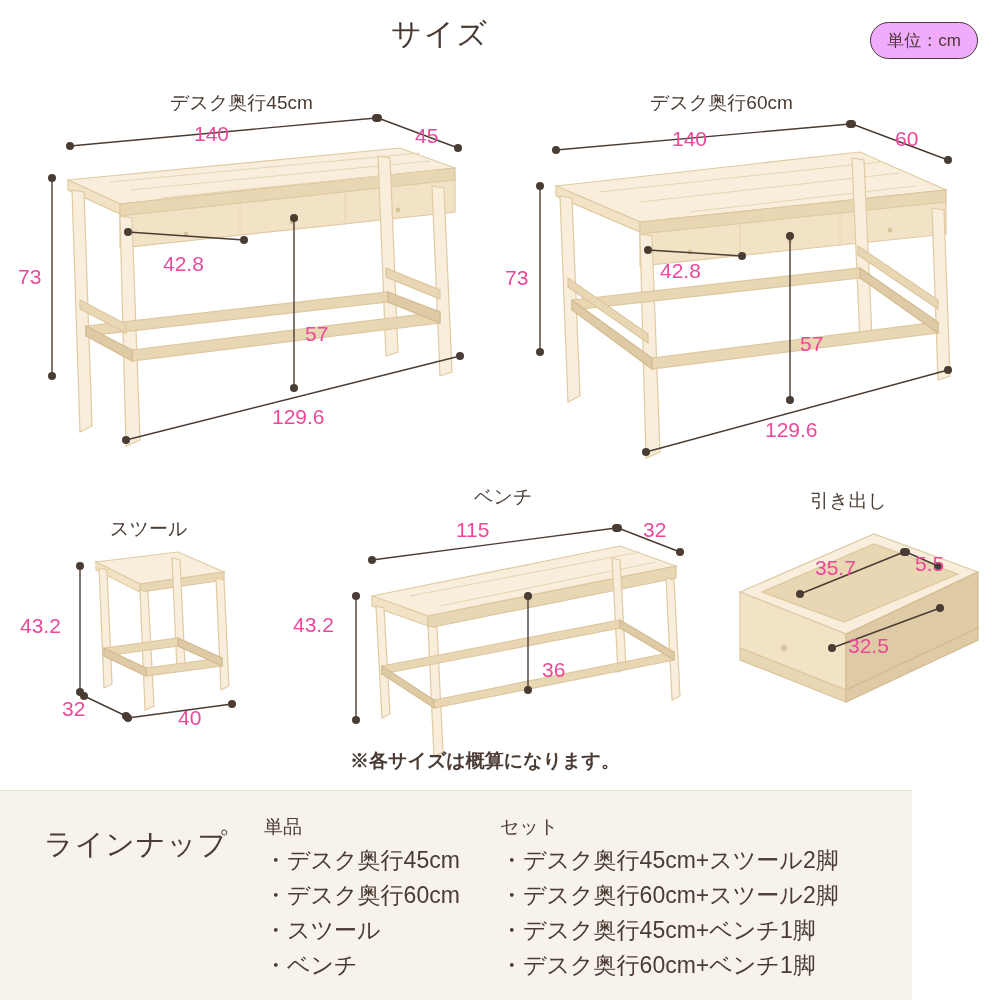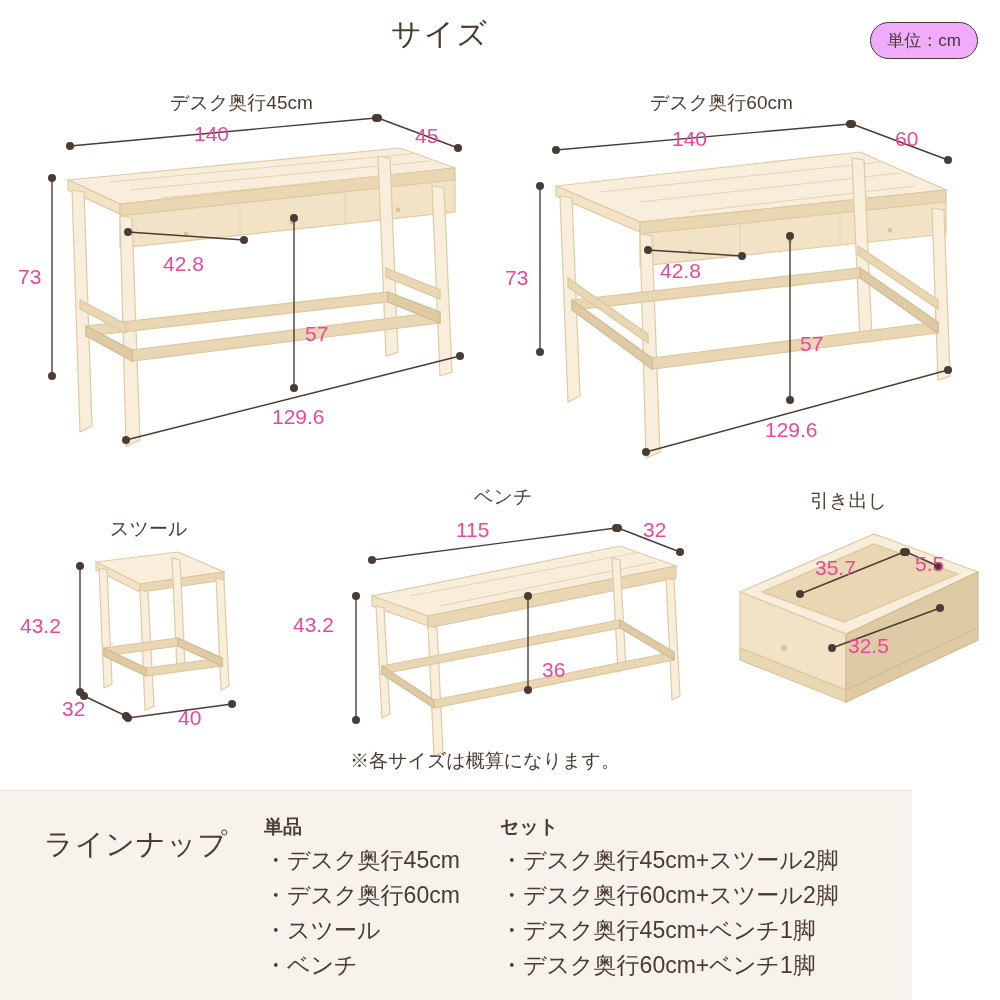--- a/index.html
+++ b/index.html
@@ -40,21 +40,21 @@
   
   .lineup {
     position:absolute; left:0; top:790px; width:912px; height:210px;
     background:#f7f3ec; border-top:1px solid #e7e0d4;
   }
   .lineup-title {
     position:absolute; left:44px; top:34px;
     font-size:29px; letter-spacing:1px; color:#4a3b33;
   }
   .col { position:absolute; font-size:19px; color:#4a3b33; line-height:1.0; }
-  .col .head { font-size:19px; margin-bottom:13px; display:block;font-weight:bold; }
+  .col .head { font-size:19px; margin-bottom:13px; display:block; }
   .col ul { list-style:none; margin:0; padding:0; }
   .col li { margin-bottom:12px; white-space:nowrap; font-size:23px; }
   .col-single { left:264px; top:26px; }
   .col-set { left:500px; top:26px; }
 </style>
 </head>
 <body>
 
 <div class="page">
 
@@ -289,21 +289,21 @@
 
   <div class="dim" style="left:456px; top:518px;">115</div>
   <div class="dim" style="left:643px; top:518px;">32</div>
   <div class="dim" style="left:293px; top:613px;">43.2</div>
   <div class="dim" style="left:542px; top:658px;">36</div>
 
   <div class="dim" style="left:815px; top:556px;">35.7</div>
   <div class="dim" style="left:915px; top:552px;">5.5</div>
   <div class="dim" style="left:848px; top:634px;">32.5</div>
 
-  <div class="note" style="left:350px; top:748px;">※各サイズは概算になります。</div>
+  <div class="note" style="left:350px; top:748px;font-weight:bold;">※各サイズは概算になります。</div>
 
   <div class="lineup">
     <div class="lineup-title">ラインナップ</div>
 
     <div class="col col-single">
       <span class="head">単品</span>
       <ul>
         <li>・デスク奥行45cm</li>
         <li>・デスク奥行60cm</li>
         <li>・スツール</li>

